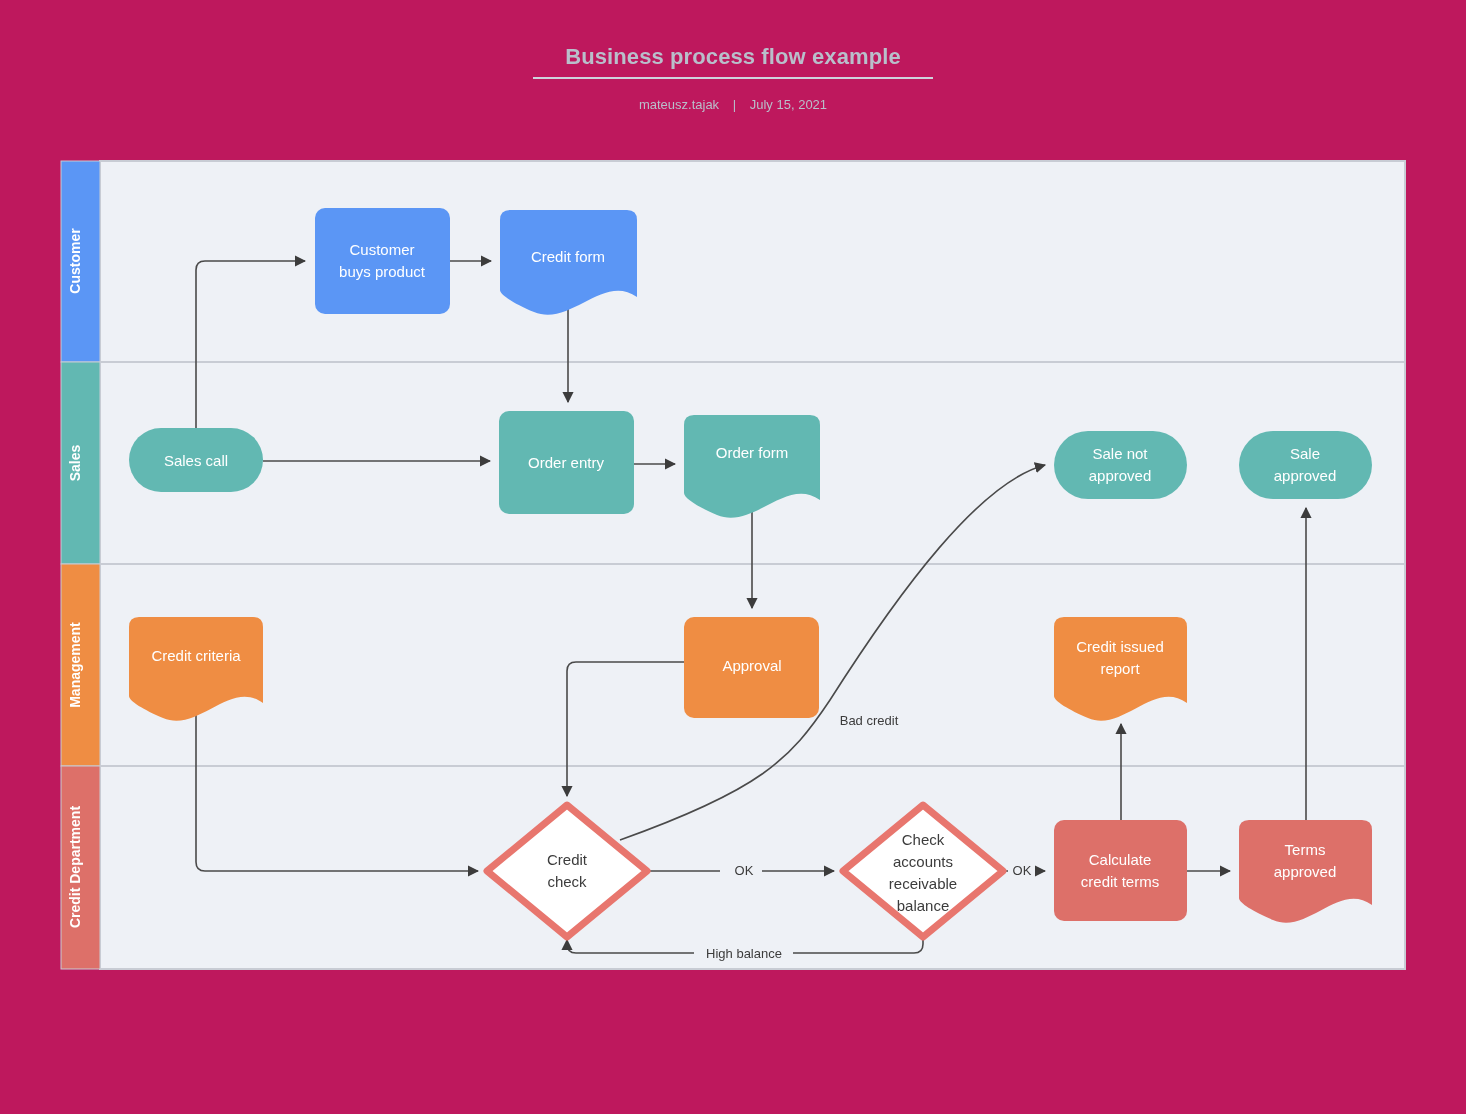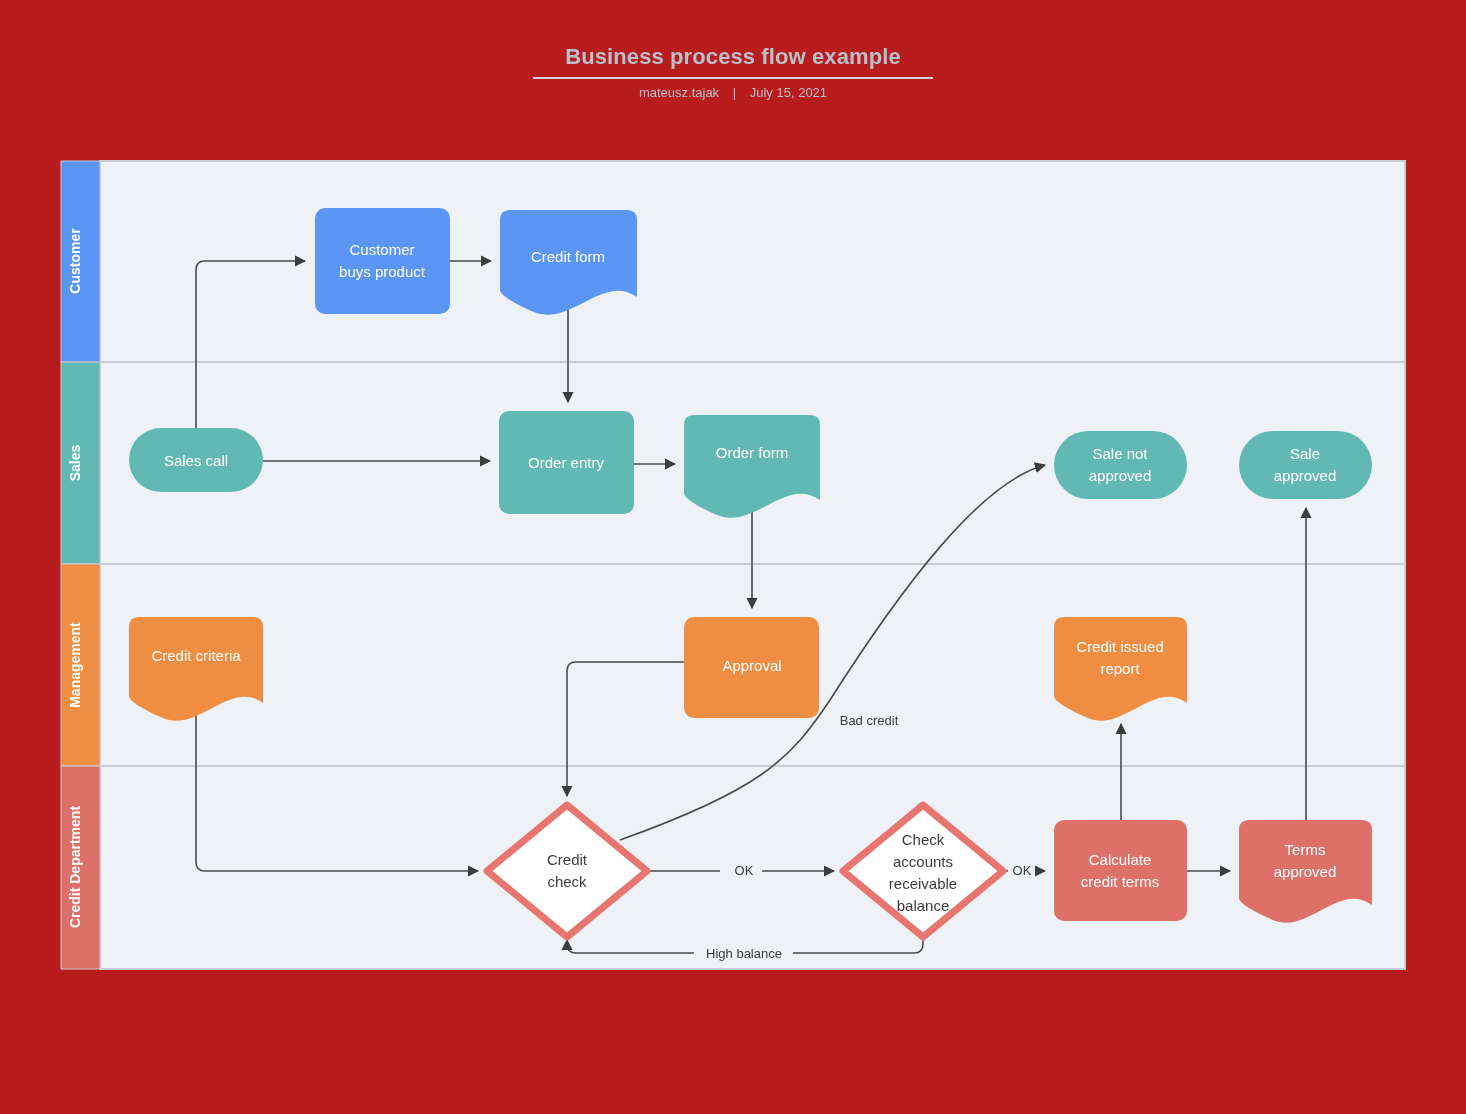--- a/index.html
+++ b/index.html
@@ -10,41 +10,41 @@
   body {
     width: 1466px;
     height: 1114px;
     font-family: "Liberation Sans", sans-serif;
     overflow: hidden;
   }
   #page {
     position: relative;
     width: 1466px;
     height: 1114px;
-    background: #b91c1c;
+    background: #be185d;
   }
   .doc-header {
     position: absolute;
     left: 0;
     top: 44px;
     width: 1466px;
     text-align: center;
   }
   .doc-title {
     font-size: 22px;
     font-weight: bold;
     color: #b9bfcb;
     letter-spacing: 0.1px;
     padding-bottom: 7px;
     display: inline-block;
     border-bottom: 2px solid #ced3dc;
     min-width: 400px;
   }
   .doc-meta {
-    margin-top: 6px;
+    margin-top: 18px;
     font-size: 13px;
     color: #b9bfcb;
   }
   .doc-meta span { display: inline-block; }
   .doc-meta .sep { margin: 0 10px; }
   svg.diagram {
     position: absolute;
     left: 0;
     top: 0;
   }

